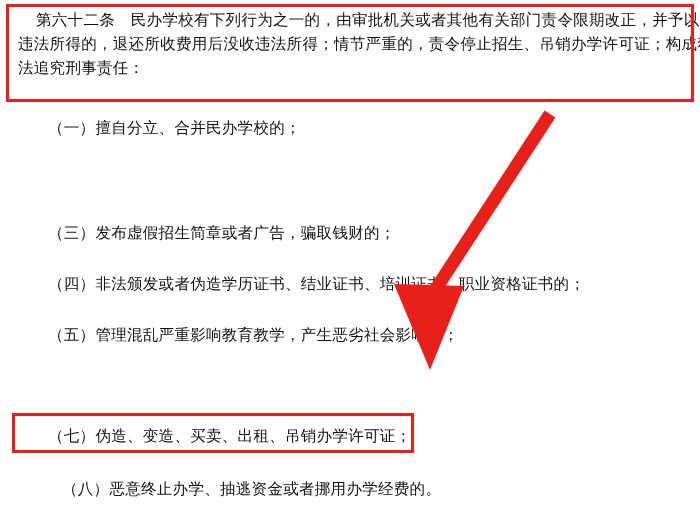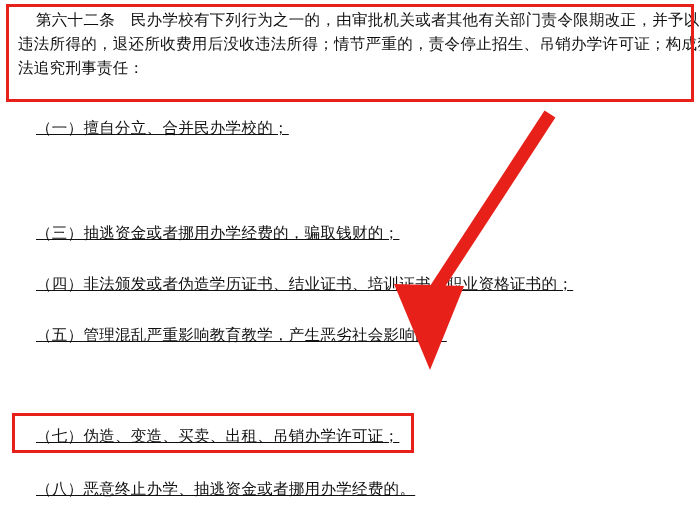--- a/index.html
+++ b/index.html
@@ -47,32 +47,31 @@
   }
   #box-item7 {
     left: 12px;
     top: 413px;
     width: 402px;
     height: 40px;
   }
   
   .list-item {
     position: absolute;
-    left: 36px;
+    left: 48px;
     white-space: nowrap;
-    text-decoration: underline;
   }
   #item-1 { top: 116px; }
   #item-2 { top: 170px; }
   #item-3 { top: 221px; }
   #item-4 { top: 272px; }
   #item-5 { top: 323px; }
   #item-6 { top: 374px; }
   #item-7 { top: 424px; }
-  #item-8 { top: 477px; }
+  #item-8 { top: 477px; margin-left: 14px; }
 
   
   #arrow {
     position: absolute;
     left: 318px;
     top: 108px;
     width: 240px;
     height: 270px;
     pointer-events: none;
   }
@@ -82,21 +81,21 @@
 
 <div id="page">
 
   <div id="article-block">
     <div class="doc-text line line1">第六十二条　民办学校有下列行为之一的，由审批机关或者其他有关部门责令限期改正，并予以警告；有</div>
     <div class="doc-text line">违法所得的，退还所收费用后没收违法所得；情节严重的，责令停止招生、吊销办学许可证；构成犯罪的，依</div>
     <div class="doc-text line">法追究刑事责任：</div>
   </div>
 
   <div class="doc-text list-item" id="item-1">（一）擅自分立、合并民办学校的；</div>
-  <div class="doc-text list-item" id="item-3">（三）抽逃资金或者挪用办学经费的，骗取钱财的；</div>
+  <div class="doc-text list-item" id="item-3">（三）发布虚假招生简章或者广告，骗取钱财的；</div>
   <div class="doc-text list-item" id="item-4">（四）非法颁发或者伪造学历证书、结业证书、培训证书、职业资格证书的；</div>
   <div class="doc-text list-item" id="item-5">（五）管理混乱严重影响教育教学，产生恶劣社会影响的；</div>
   <div class="doc-text list-item" id="item-7">（七）伪造、变造、买卖、出租、吊销办学许可证；</div>
   <div class="doc-text list-item" id="item-8">（八）恶意终止办学、抽逃资金或者挪用办学经费的。</div>
 
   <div class="red-box" id="box-article"></div>
   <div class="red-box" id="box-item7"></div>
 
   <svg id="arrow" viewBox="0 0 240 270">
     <path d="M232 6 L108 196" stroke="#e8201a" stroke-width="13" stroke-linecap="butt" fill="none"></path>

